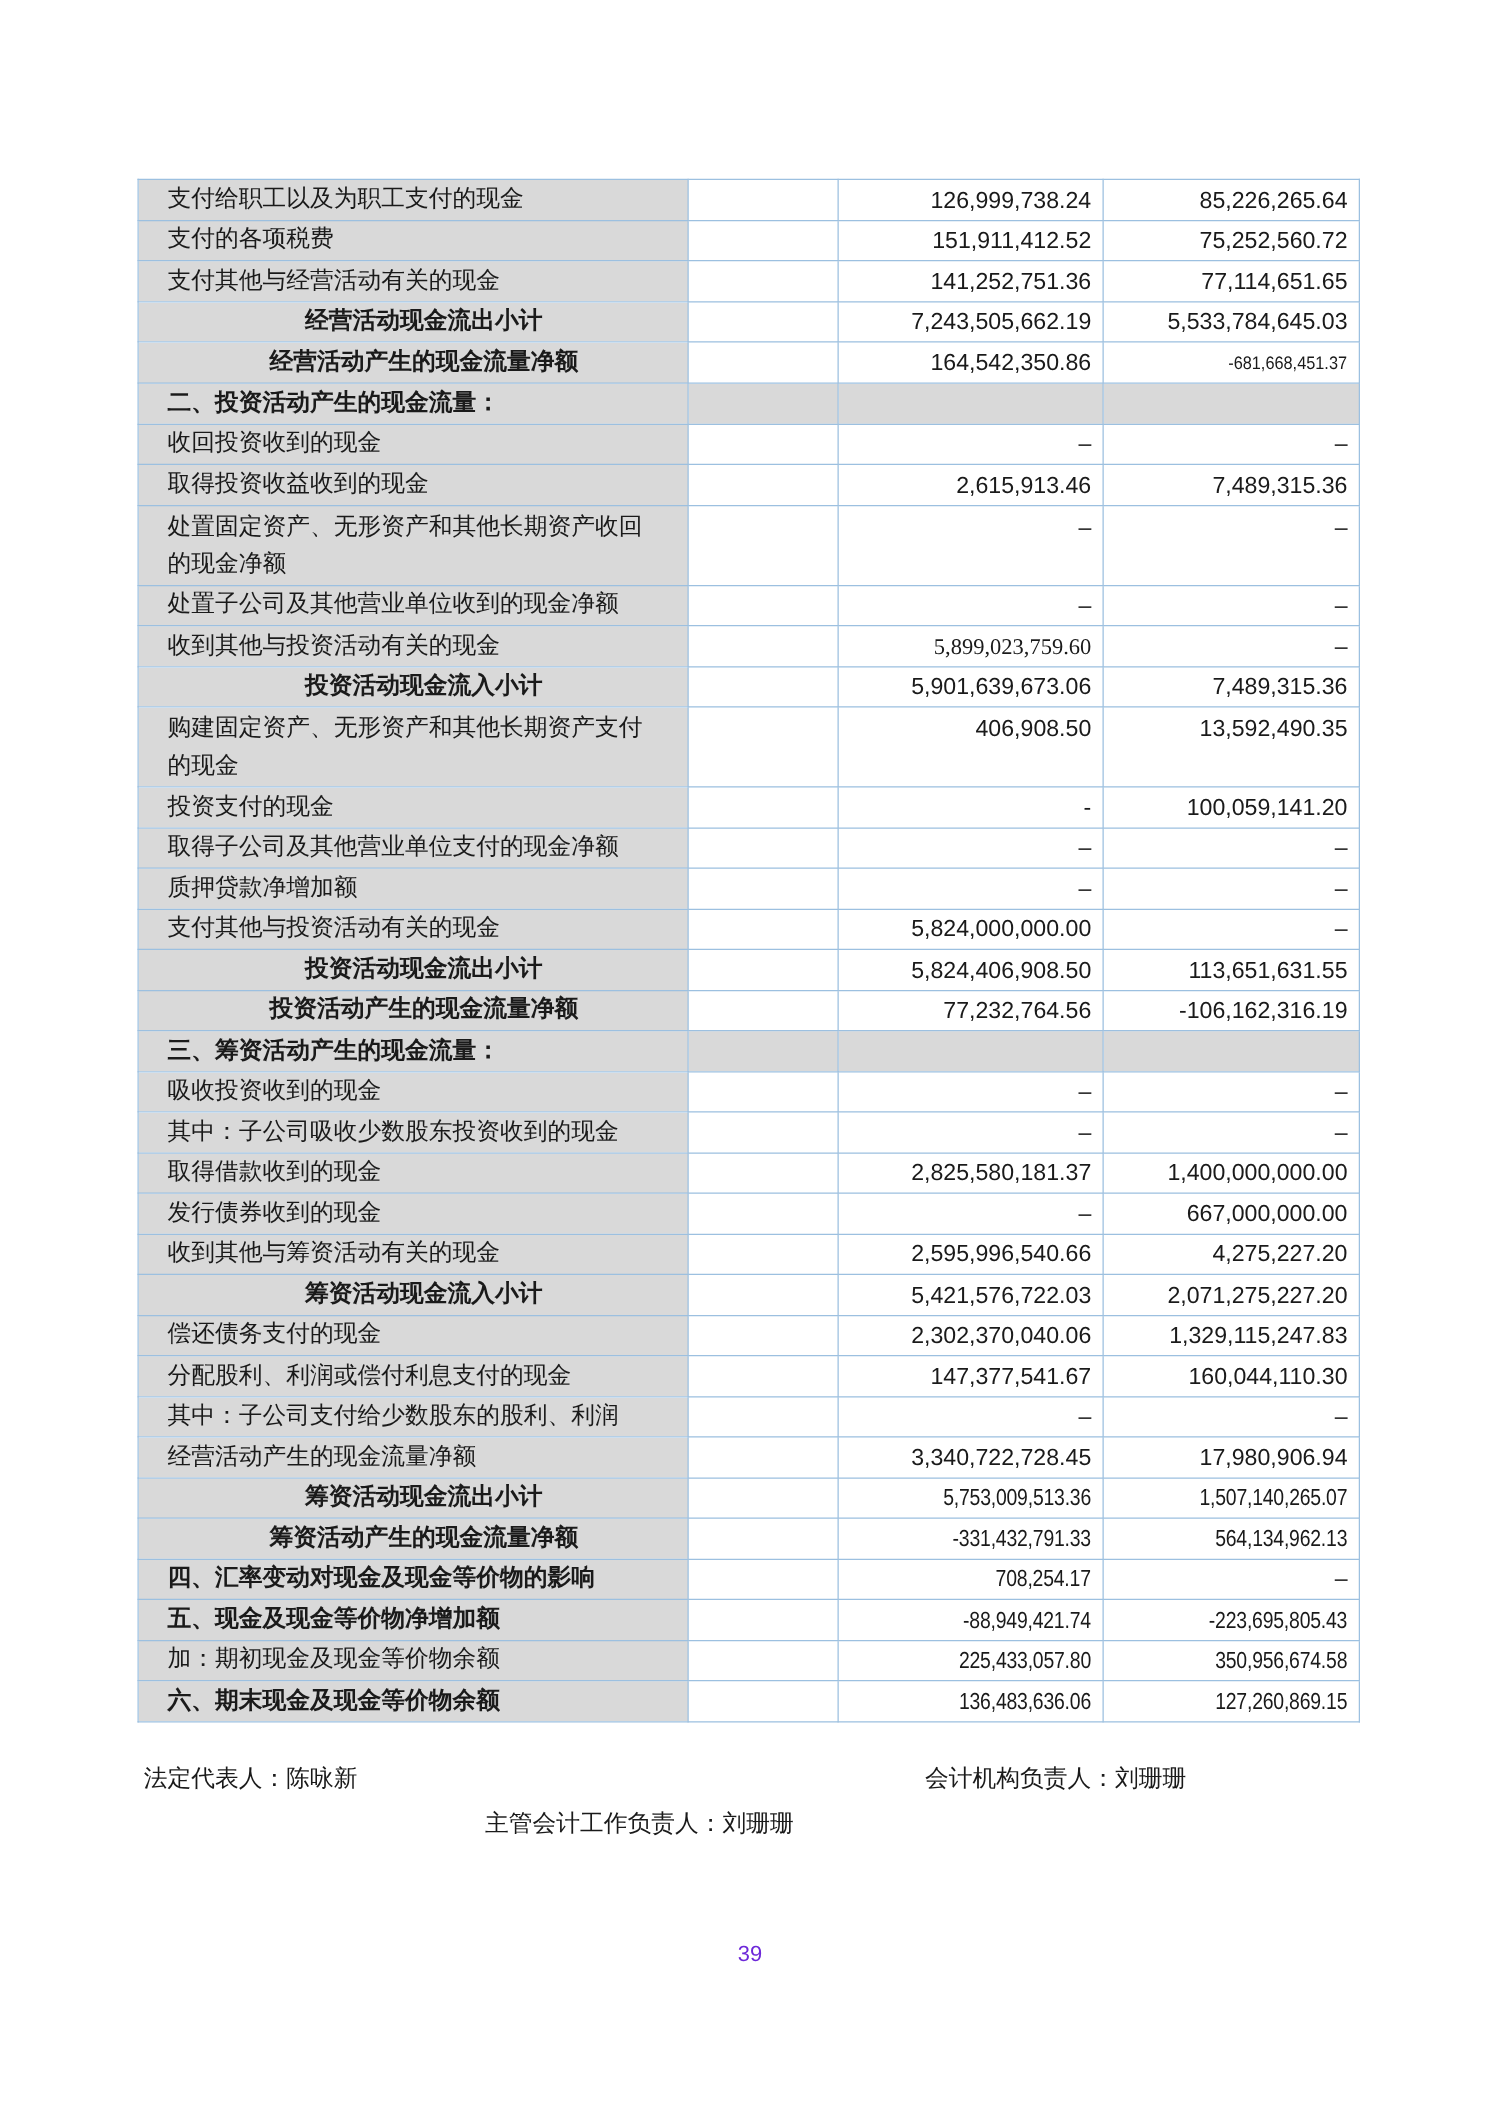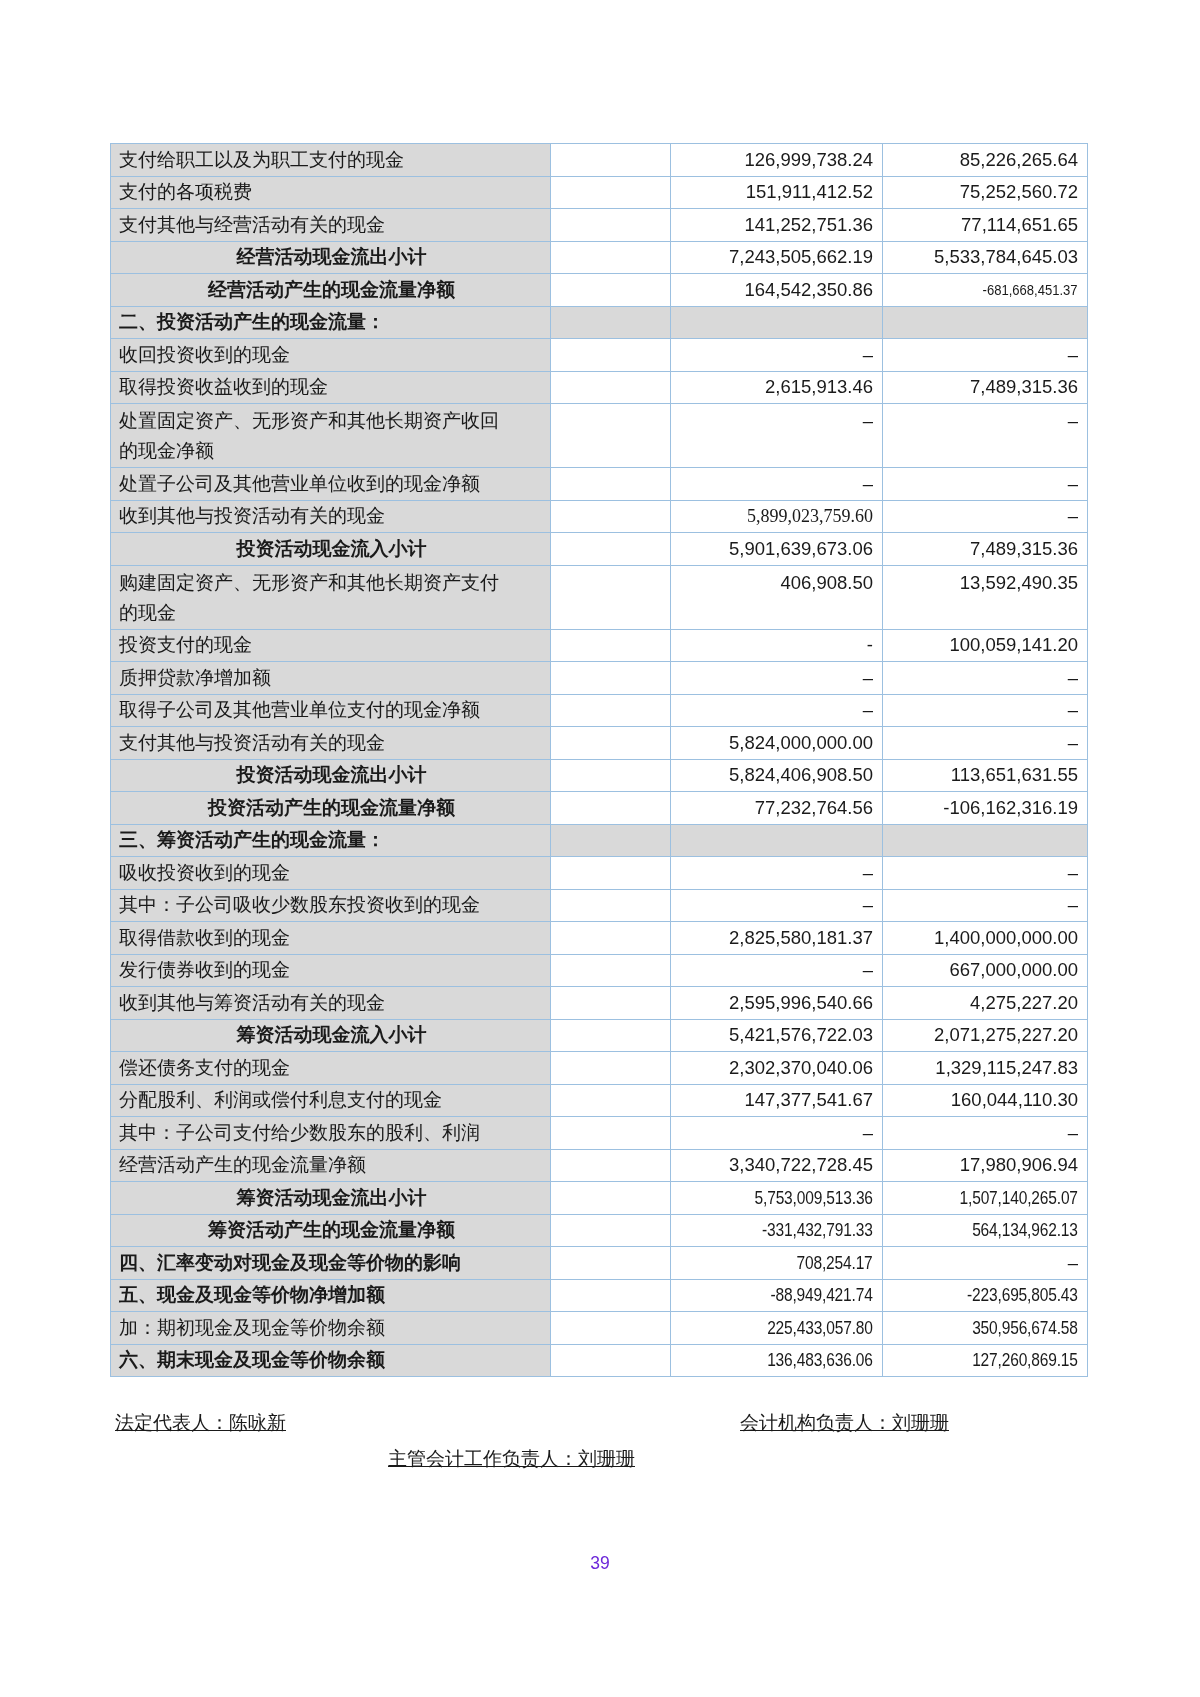--- a/index.html
+++ b/index.html
@@ -27,21 +27,21 @@
     overflow:hidden;
     vertical-align:middle;
   }
   tr.r-single{height:32.5px;}
   tr.r-tall{height:64px;}
   tr.r-tall td{vertical-align:top;}
   td.lbl{
     background:var(--shade);
     font-size:19px;
     line-height:30px;
-    padding:0 6px 0 8px;
+    padding:0 6px 0 23px;
     white-space:pre-line;
     margin-top:42px;
   }
   tr.r-tall td.lbl{line-height:30px;padding-top:2px;}
   tr.subtotal td.lbl{text-align:center;font-weight:bold;}
   tr.bold td.lbl{font-weight:bold;}
   tr.section td{background:var(--shade);}
   tr.section td.lbl{font-weight:bold;}
   td.note{background:#ffffff;}
   td.val{
@@ -52,21 +52,21 @@
     padding:0 9px 0 2px;
   }
   tr.r-tall td.val{padding-top:2px;}
   td.val .v{display:inline-block;}
   td.val .serif{font-family:"Liberation Serif", serif;font-size:18px;}
   td.val .narrow{transform:scaleX(0.84);transform-origin:100% 50%;letter-spacing:-0.2px;}
   td.val .small{font-size:14.5px;transform:scaleX(0.9);transform-origin:100% 50%;}
 
   
   .sig-line{position:absolute;top:1410px;left:0;width:1200px;height:30px;font-size:19px;}
-  .sig-line .sig{position:absolute;white-space:nowrap;text-decoration:underline;}
+  .sig-line .sig{position:absolute;white-space:nowrap;}
   .sig-legal{left:115px;}
   .sig-chief{left:388px;margin-top:36px;}
   .sig-agency{left:740px;}
 
   .page-number{
     position:absolute;top:1553px;left:0;width:1200px;
     text-align:center;font-size:17.5px;color:#6d28d9;
   }
 </style>
 </head>
@@ -162,27 +162,27 @@
           <td class="val"><span class="v">406,908.50</span></td>
           <td class="val"><span class="v">13,592,490.35</span></td>
         </tr>
         <tr class="r-single item">
           <td class="lbl">投资支付的现金</td>
           <td class="note"></td>
           <td class="val"><span class="v">-</span></td>
           <td class="val"><span class="v">100,059,141.20</span></td>
         </tr>
         <tr class="r-single item">
+          <td class="lbl">取得子公司及其他营业单位支付的现金净额</td>
+          <td class="note"></td>
+          <td class="val"><span class="v">–</span></td>
+          <td class="val"><span class="v">–</span></td>
+        </tr>
+        <tr class="r-single item">
           <td class="lbl">质押贷款净增加额</td>
-          <td class="note"></td>
-          <td class="val"><span class="v">–</span></td>
-          <td class="val"><span class="v">–</span></td>
-        </tr>
-        <tr class="r-single item">
-          <td class="lbl">取得子公司及其他营业单位支付的现金净额</td>
           <td class="note"></td>
           <td class="val"><span class="v">–</span></td>
           <td class="val"><span class="v">–</span></td>
         </tr>
         <tr class="r-single item">
           <td class="lbl">支付其他与投资活动有关的现金</td>
           <td class="note"></td>
           <td class="val"><span class="v">5,824,000,000.00</span></td>
           <td class="val"><span class="v">–</span></td>
         </tr>

